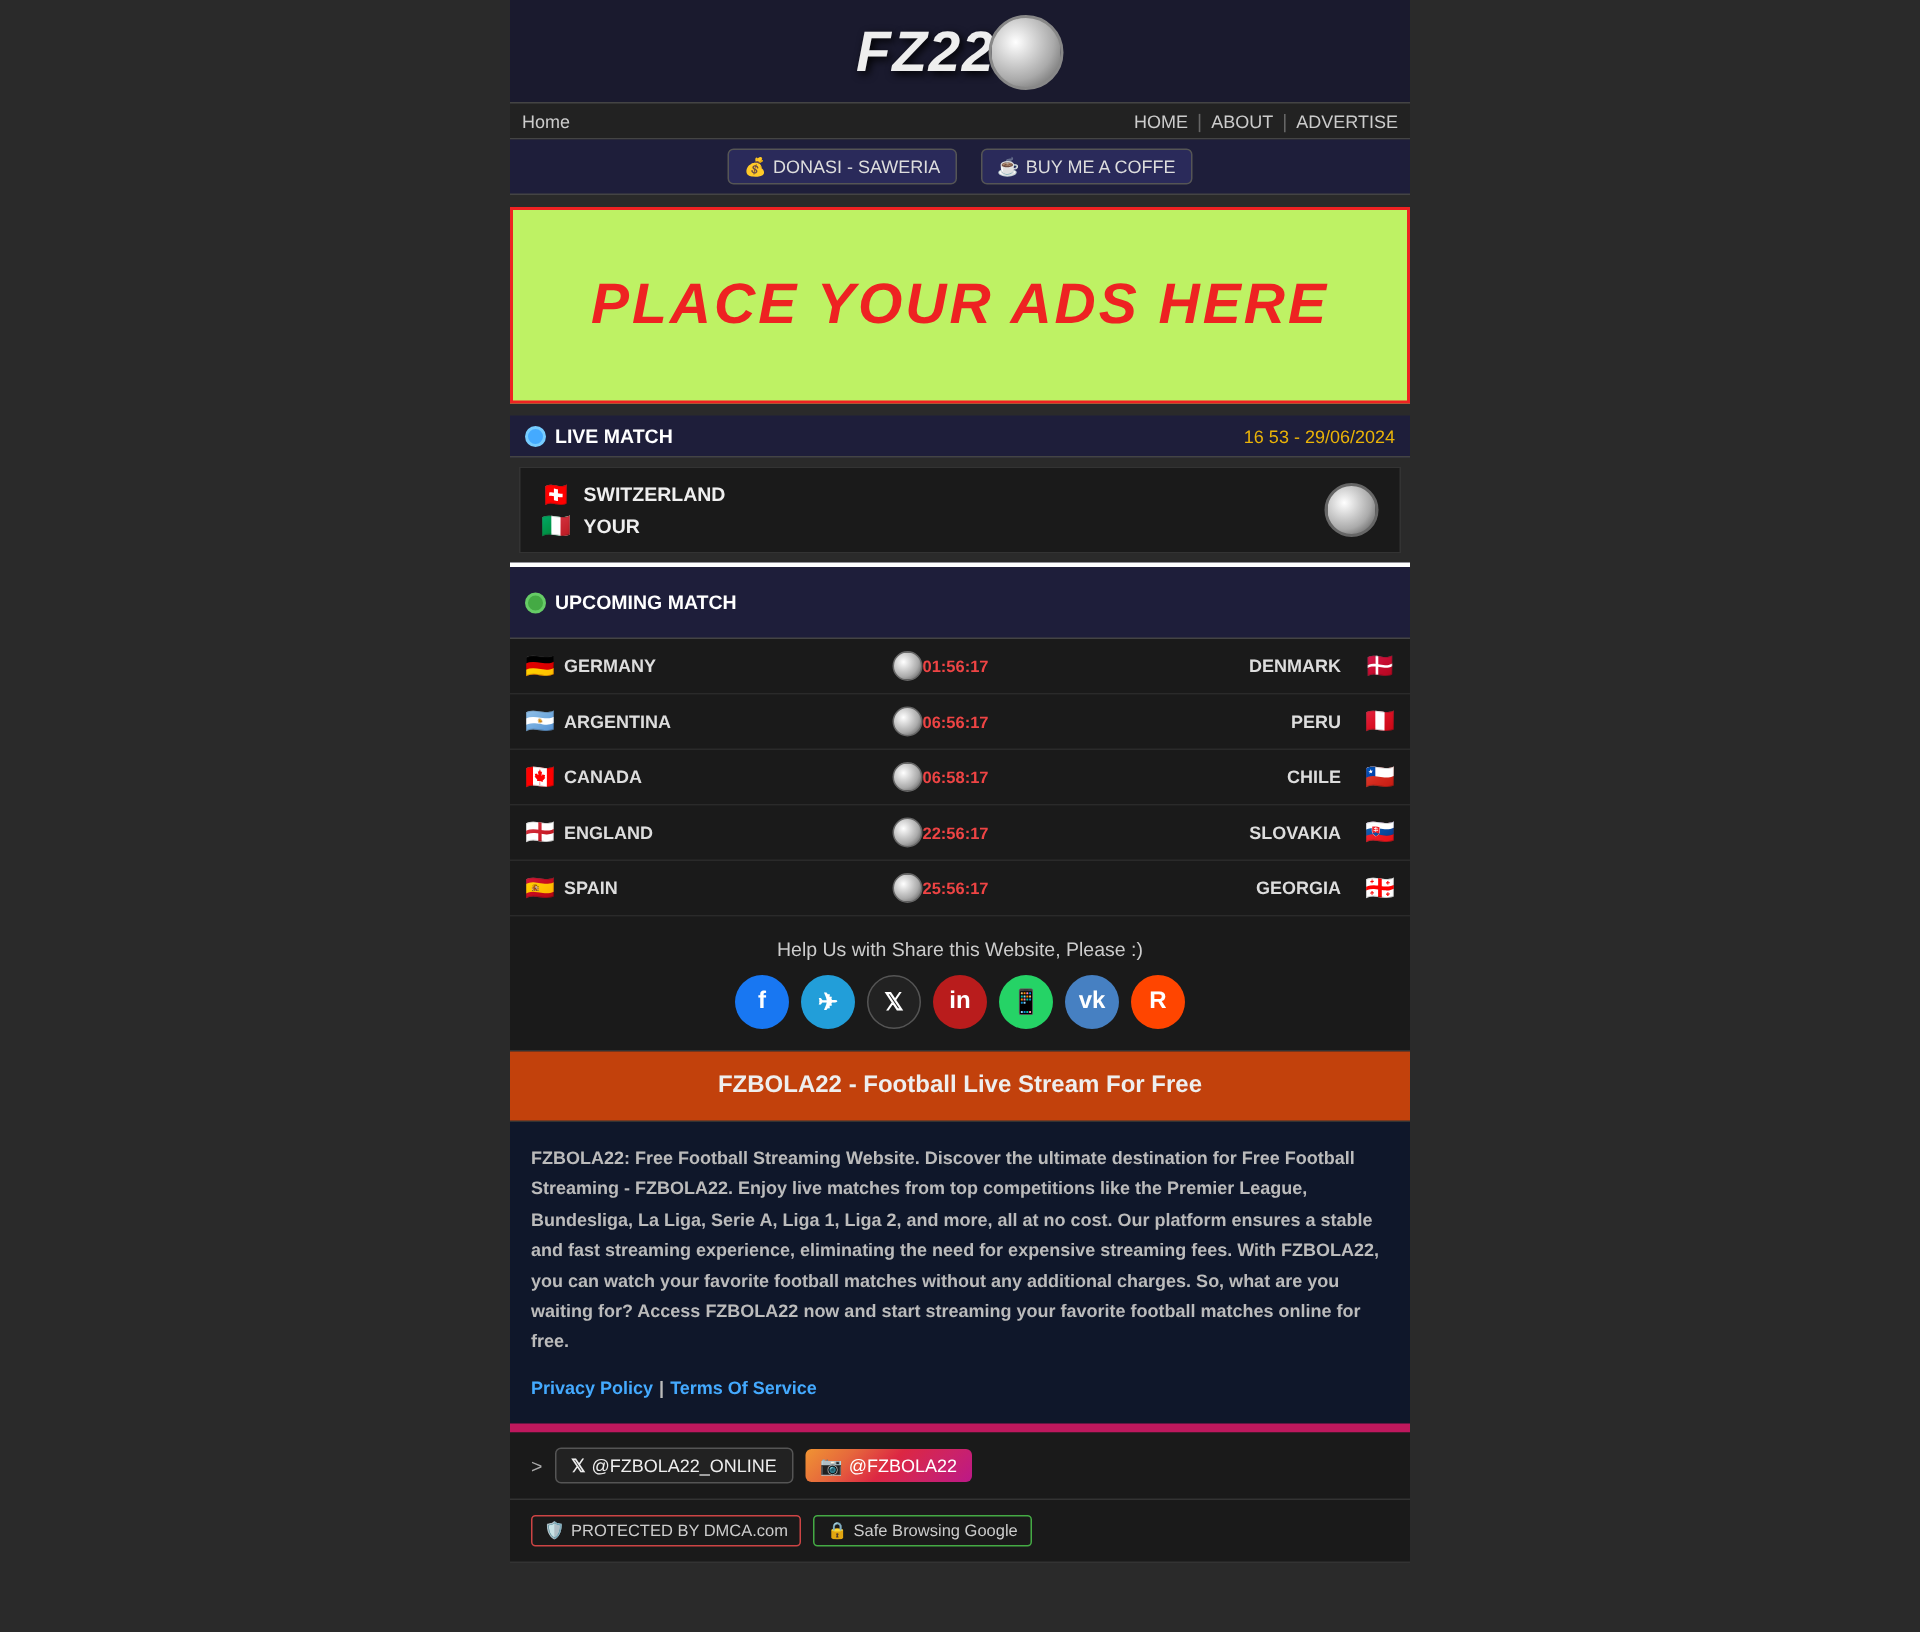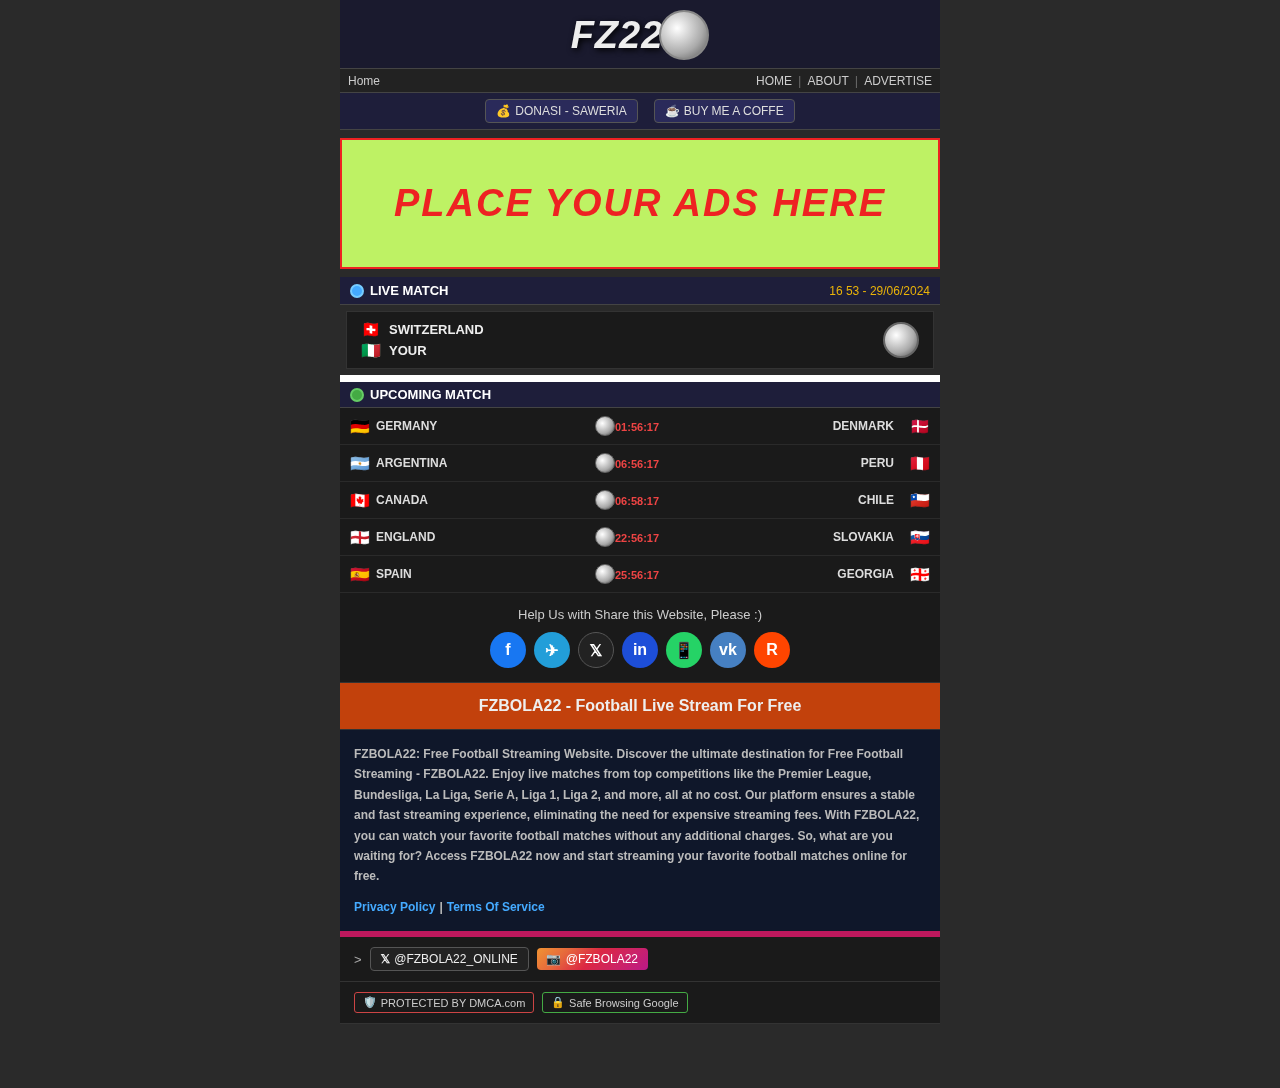--- a/index.html
+++ b/index.html
@@ -169,23 +169,23 @@
       height: 36px;
       background: radial-gradient(circle at 35% 35%, #fff 0%, #aaa 60%, #444 100%);
       border-radius: 50%;
       border: 2px solid #666;
     }
     
     .upcoming-header {
       background: #1e1e3a;
       display: flex;
       align-items: center;
-      padding: 5px 10px;
+      padding: 16px 10px;
       border-bottom: 1px solid #444;
-      border-top: 7px solid #ffffff;
+      border-top: 3px solid #ffffff;
     }
     .upcoming-row {
       background: #1a1a1a;
       border-bottom: 1px solid #2a2a2a;
       display: flex;
       align-items: center;
       padding: 8px 10px;
       justify-content: space-between;
     }
     .team-left {
@@ -269,21 +269,21 @@
       justify-content: center;
       color: #fff;
       font-size: 16px;
       font-weight: bold;
       cursor: pointer;
       text-decoration: none;
     }
     .si-fb { background: #1877f2; }
     .si-tg { background: #229ed9; }
     .si-tw { background: #222; border: 1px solid #555; }
-    .si-li { background: #1d4ed8; }
+    .si-li { background: #b91c1c; }
     .si-wa { background: #25d366; }
     .si-vk { background: #4680c2; }
     .si-rd { background: #ff4500; }
     
     .footer-title {
       background: #c2410c;
       text-align: center;
       padding: 14px;
       font-size: 16px;
       font-weight: bold;

